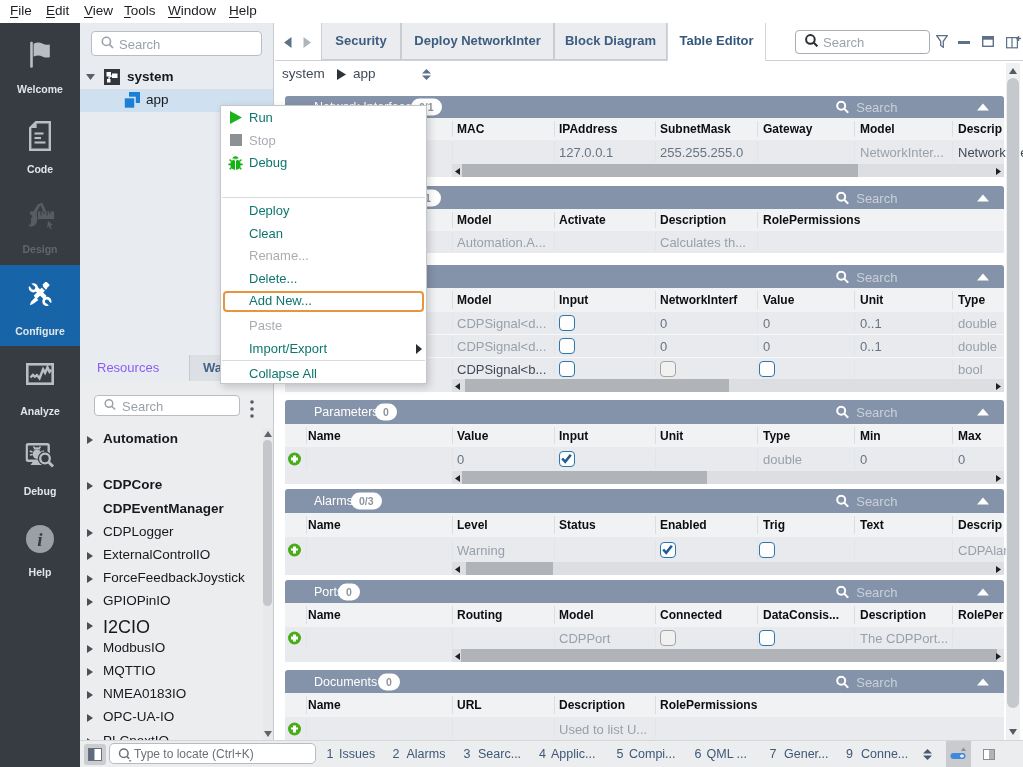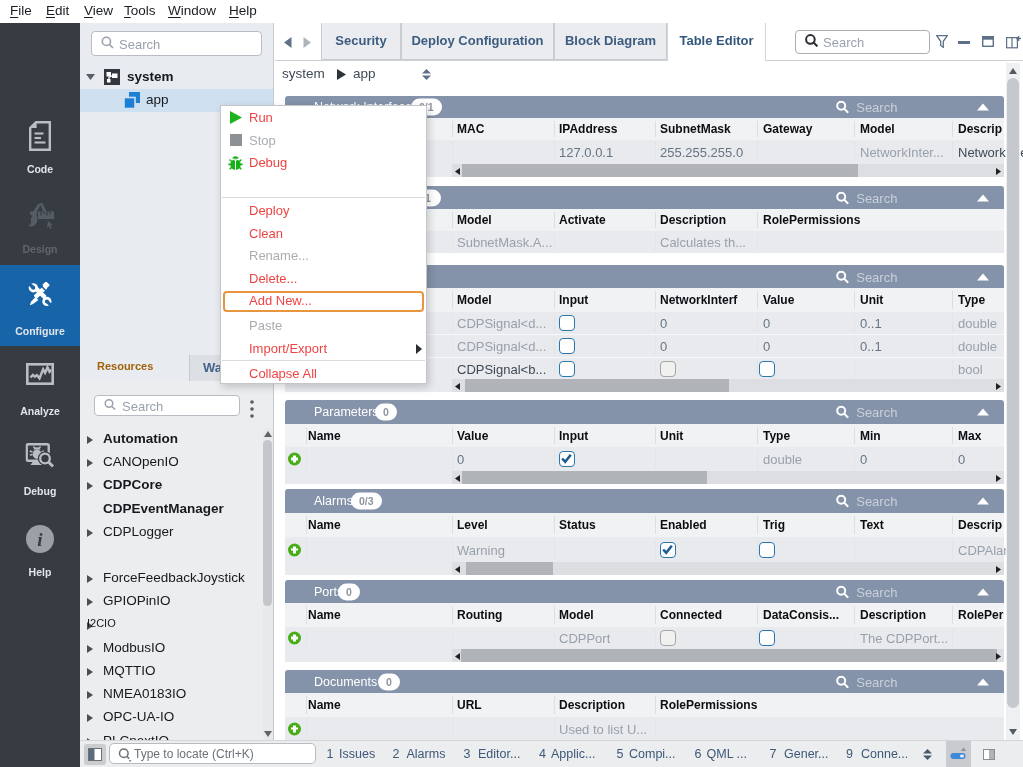--- a/index.html
+++ b/index.html
@@ -37,36 +37,45 @@
 .row .vl{background:#e2e4e7;top:2px;bottom:2px}
 .cbx{position:absolute;top:50%;transform:translateY(-50%);width:16px;height:16px;border-radius:4px;background:#fff;border:1.5px solid #2a77ae}
 .cbx.g{border-color:#a2a6a6;background:#f1f2f0}
 .plus{position:absolute;left:3px;top:50%;transform:translateY(-50%);width:13px;height:13px;border-radius:50%;background:#49ad19}
 .plus::before{content:"";position:absolute;left:3px;top:5.4px;width:7px;height:2.4px;background:#fff}
 .plus::after{content:"";position:absolute;left:5.3px;top:3.1px;width:2.4px;height:7px;background:#fff}
 .hsb{position:absolute;left:167px;width:552px;height:13px;background:#dcdee1}
 .hsb .th{position:absolute;top:0;height:13px;background:#b0b3b7}
 
 #cmenu{position:absolute;left:220px;top:105px;width:207px;height:279px;background:#fff;border:1px solid #c5c6c8;box-shadow:2px 3px 8px rgba(0,0,0,.18);z-index:50}
-.mi{position:absolute;left:0;width:100%;height:23px;font-size:13px;color:#ef4444;line-height:23px}
+.mi{position:absolute;left:0;width:100%;height:23px;font-size:13px;color:#0f766e;line-height:23px}
 .mi .tx{position:absolute;left:28px}
 .mi.dis{color:#a9adb2}
 
 #statusbar{position:absolute;left:80px;top:740px;width:943px;height:27px;background:#ecedef;border-top:1px solid #d4d6d9}
 .st{position:absolute;top:50%;transform:translateY(-50%);font-size:12.5px;color:#3d5878;white-space:nowrap}
 </style></head><body>
 <div id="menubar">
 <span style="left:10px"><u>F</u>ile</span>
     <span style="left:46px"><u>E</u>dit</span>
     <span style="left:84px"><u>V</u>iew</span>
     <span style="left:124px"><u>T</u>ools</span>
     <span style="left:168px"><u>W</u>indow</span>
     <span style="left:229px"><u>H</u>elp</span>
 </div>
 <div id="sidebar">
+  <div class="sbtn" style="top:1px">
+    <svg width="24" height="27" viewBox="0 0 24 27">
+        <g fill="#b9bec3">
+          <rect x="2.2" y="0.8" width="2.6" height="26" rx="1"></rect>
+          <path d="M5.6 2.8 c3.4-1.7 6-1.5 8.7-0.2 c2.7 1.3 4.7 1.5 7.5 0.8 v12.8 c-2.8 0.7-4.8 0.5-7.5-0.8 c-2.7-1.3-5.3-1.3-8.7 0.2 z"></path>
+        </g>
+      </svg>
+    <div class="lbl">Welcome</div>
+  </div>
   <div class="sbtn" style="top:81px">
     <svg width="22" height="30" viewBox="0 0 22 30">
         <path d="M7 1.2 H20.8 V28.8 H1.2 V7 Z" fill="none" stroke="#b9bec3" stroke-width="2.4"></path>
         <path d="M7.6 1.6 V7 H2 Z" fill="#b9bec3"></path>
         <g stroke="#b9bec3" stroke-width="2.1">
           <line x1="5.5" y1="12.5" x2="14.5" y2="12.5"></line>
           <line x1="5.5" y1="17" x2="12" y2="17"></line>
           <line x1="5.5" y1="21.5" x2="16.5" y2="21.5"></line>
         </g>
       </svg>
@@ -171,21 +180,21 @@
   <div class="abs" style="left:0;top:66px;width:193px;height:23px;background:#cfe0f0">
     <svg class="abs" style="left:43px;top:3px" width="18" height="17" viewBox="0 0 18 17">
         <rect x="6" y="0" width="11" height="11" fill="#1b7fd6"></rect>
         <rect x="1" y="5.5" width="11" height="11" fill="#1b7fd6" stroke="#cfe0f0" stroke-width="1.6"></rect>
       </svg>
     <span class="abs" style="left:66px;top:3px;font-size:13.5px;color:#16191d">app</span>
   </div>
 
   <div class="abs" style="left:0;top:332px;width:193px;height:26px;background:#dcdfe3">
     <div class="abs" style="left:0;top:0;width:110px;height:26px;background:#e8ecf1;border-right:1px solid #c6c9ce">
-        <span class="abs" style="left:17px;top:5px;font-size:11px;font-weight:bold;color:#a16207">Resources</span>
+        <span class="abs" style="left:17px;top:5px;font-size:13px;font-weight:normal;color:#8b5cf6">Resources</span>
       </div>
     <span class="abs" style="left:123px;top:5px;font-size:13px;font-weight:bold;color:#44658a">Watch</span>
   </div>
   <div class="abs" style="left:0;top:358px;width:193px;height:359px;background:#ecedef">
     <div class="searchbox" style="left:14px;top:14px;width:146px;height:21px">
         <span class="mg"><svg width="12" height="12" viewBox="0 0 13 13">
             <circle cx="5.4" cy="5.4" r="4.1" fill="none" stroke="#9aa1aa" stroke-width="1.6"></circle>
             <line x1="8.6" y1="8.6" x2="12" y2="12" stroke="#9aa1aa" stroke-width="1.6"></line>
           </svg></span>
         <span class="ph">Search</span>
@@ -195,58 +204,58 @@
         <circle cx="2" cy="9" r="1.8" fill="#565c63"></circle>
         <circle cx="2" cy="16" r="1.8" fill="#565c63"></circle>
       </svg>
     <div id="rlist" class="abs" style="left:0;top:47px;width:172px;height:312px;overflow:hidden">
 <div class="abs" style="left:0;top:0px;width:172px;height:23px">
           <svg class="abs" style="left:7px;top:8px" width="6" height="8" viewBox="0 0 6 8">
             <path d="M0 0 L6 4 L0 8 Z" fill="#4a4f56"></path>
           </svg>
           <span class="abs" style="left:23px;top:3px;font-size:13.5px;font-weight:bold;color:#16191d;white-space:nowrap">Automation</span>
         </div>
-<div class="abs" style="left:0;top:23px;width:172px;height:23px">
-          <svg class="abs" style="left:7px;top:8px" width="6" height="8" viewBox="0 0 6 8">
-            <path d="M0 0 L6 4 L0 8 Z" fill="#4a4f56"></path>
-          </svg>
-          <span class="abs" style="left:23px;top:3px;font-size:13.5px;color:#16191d;white-space:nowrap">CANOpenIO</span>
-        </div>
 <div class="abs" style="left:0;top:46px;width:172px;height:23px">
           <svg class="abs" style="left:7px;top:8px" width="6" height="8" viewBox="0 0 6 8">
             <path d="M0 0 L6 4 L0 8 Z" fill="#4a4f56"></path>
           </svg>
           <span class="abs" style="left:23px;top:3px;font-size:13.5px;font-weight:bold;color:#16191d;white-space:nowrap">CDPCore</span>
         </div>
 <div class="abs" style="left:0;top:70px;width:172px;height:23px">
           <span class="abs" style="left:23px;top:3px;font-size:13.5px;font-weight:bold;color:#16191d;white-space:nowrap">CDPEventManager</span>
         </div>
 <div class="abs" style="left:0;top:93px;width:172px;height:23px">
           <svg class="abs" style="left:7px;top:8px" width="6" height="8" viewBox="0 0 6 8">
             <path d="M0 0 L6 4 L0 8 Z" fill="#4a4f56"></path>
           </svg>
           <span class="abs" style="left:23px;top:3px;font-size:13.5px;color:#16191d;white-space:nowrap">CDPLogger</span>
         </div>
+<div class="abs" style="left:0;top:116px;width:172px;height:23px">
+          <svg class="abs" style="left:7px;top:8px" width="6" height="8" viewBox="0 0 6 8">
+            <path d="M0 0 L6 4 L0 8 Z" fill="#4a4f56"></path>
+          </svg>
+          <span class="abs" style="left:23px;top:3px;font-size:13.5px;color:#16191d;white-space:nowrap">ExternalControlIO</span>
+        </div>
 <div class="abs" style="left:0;top:139px;width:172px;height:23px">
           <svg class="abs" style="left:7px;top:8px" width="6" height="8" viewBox="0 0 6 8">
             <path d="M0 0 L6 4 L0 8 Z" fill="#4a4f56"></path>
           </svg>
           <span class="abs" style="left:23px;top:3px;font-size:13.5px;color:#16191d;white-space:nowrap">ForceFeedbackJoystick</span>
         </div>
 <div class="abs" style="left:0;top:162px;width:172px;height:23px">
           <svg class="abs" style="left:7px;top:8px" width="6" height="8" viewBox="0 0 6 8">
             <path d="M0 0 L6 4 L0 8 Z" fill="#4a4f56"></path>
           </svg>
           <span class="abs" style="left:23px;top:3px;font-size:13.5px;color:#16191d;white-space:nowrap">GPIOPinIO</span>
         </div>
 <div class="abs" style="left:0;top:186px;width:172px;height:23px">
           <svg class="abs" style="left:7px;top:8px" width="6" height="8" viewBox="0 0 6 8">
             <path d="M0 0 L6 4 L0 8 Z" fill="#4a4f56"></path>
           </svg>
-          <span class="abs" style="left:7px;top:3px;font-size:11px;color:#16191d;white-space:nowrap">I2CIO</span>
+          <span class="abs" style="left:23px;top:3px;font-size:18px;color:#16191d;white-space:nowrap">I2CIO</span>
         </div>
 <div class="abs" style="left:0;top:209px;width:172px;height:23px">
           <svg class="abs" style="left:7px;top:8px" width="6" height="8" viewBox="0 0 6 8">
             <path d="M0 0 L6 4 L0 8 Z" fill="#4a4f56"></path>
           </svg>
           <span class="abs" style="left:23px;top:3px;font-size:13.5px;color:#16191d;white-space:nowrap">ModbusIO</span>
         </div>
 <div class="abs" style="left:0;top:232px;width:172px;height:23px">
           <svg class="abs" style="left:7px;top:8px" width="6" height="8" viewBox="0 0 6 8">
             <path d="M0 0 L6 4 L0 8 Z" fill="#4a4f56"></path>
@@ -284,21 +293,21 @@
   </div>
 </div>
 <div id="tabbar">
   <svg class="abs" style="left:8px;top:14px" width="10" height="11" viewBox="0 0 10 11">
       <path d="M8.5 0 L1 5.5 L8.5 11 Z" fill="#5f7288"></path>
     </svg>
   <svg class="abs" style="left:27px;top:14px" width="10" height="11" viewBox="0 0 10 11">
       <path d="M1.5 0 L9 5.5 L1.5 11 Z" fill="#aeb5bd"></path>
     </svg>
   <div class="tab" style="left:46px;width:80px">Security</div>
-  <div class="tab" style="left:126px;width:153px">Deploy Configuration</div>
+  <div class="tab" style="left:126px;width:153px">Deploy NetworkInter</div>
   <div class="tab" style="left:279px;width:113px">Block Diagram</div>
   <div class="tab active" style="left:392px;width:99px">Table Editor</div>
   <div class="abs" style="left:0px;top:37px;width:748px;height:1px;background:#cdd0d5;z-index:1"></div>
   <div class="searchbox" style="left:520px;top:7px;width:135px;height:24px;border-color:#a9adb4">
       <span class="mg"><svg width="13" height="13" viewBox="0 0 13 13">
           <circle cx="5.4" cy="5.4" r="4.3" fill="none" stroke="#2a2e33" stroke-width="2"></circle>
           <line x1="8.8" y1="8.8" x2="12.4" y2="12.4" stroke="#2a2e33" stroke-width="2"></line>
         </svg></span>
       <span class="ph" style="color:#9aa3ad">Search</span>
     </div>
@@ -396,21 +405,21 @@
         <span class="c" style="left:274px">Activate</span>
         <span class="c" style="left:375px">Description</span>
         <span class="c" style="left:478px">RolePermissions</span>
       </div>
 <div class="row" style="top:142px;height:22px">
         <span class="vl" style="left:21px"></span>
         <span class="vl" style="left:167px"></span>
         <span class="vl" style="left:269px"></span>
         <span class="vl" style="left:370px"></span>
         <span class="vl" style="left:472px"></span>
-        <span class="d gy" style="left:172px">SubnetMask.A...</span>
+        <span class="d gy" style="left:172px">Automation.A...</span>
         <span class="d gy" style="left:375px">Calculates th...</span>
       </div>
 <div class="bar" style="top:176px;height:23px">
         <span class="ti">Signals</span>
         <span class="badge" style="left:75px">0/3</span>
         <span class="bsr"><svg style="vertical-align:-2px" width="13" height="13" viewBox="0 0 13 13">
             <circle cx="5.2" cy="5.2" r="4" fill="none" stroke="#fff" stroke-width="2"></circle>
             <line x1="8.4" y1="8.4" x2="12.2" y2="12.2" stroke="#fff" stroke-width="2"></line>
           </svg>&nbsp;&nbsp;Search</span>
         <span class="coll"></span>
@@ -690,21 +699,21 @@
         <line x1="9" y1="8.6" x2="11.2" y2="10.6" stroke="#6a7178" stroke-width="1.5"></line>
         <path d="M10.6 12.2 l3 0 -1.5 1.8 z" fill="#6a7178"></path>
       </svg>
     <span class="abs" style="left:24px;top:3px;font-size:12px;color:#6a7178;white-space:nowrap">Type to locate (Ctrl+K)</span>
   </div>
   <span class="st" style="left:246.5px">1</span>
     <span class="st" style="left:259px">Issues</span>
   <span class="st" style="left:312.5px">2</span>
     <span class="st" style="left:326.5px">Alarms</span>
   <span class="st" style="left:383.5px">3</span>
-    <span class="st" style="left:398px">Editor...</span>
+    <span class="st" style="left:398px">Searc...</span>
   <span class="st" style="left:459px">4</span>
     <span class="st" style="left:471px">Applic...</span>
   <span class="st" style="left:536.5px">5</span>
     <span class="st" style="left:549px">Compi...</span>
   <span class="st" style="left:614.5px">6</span>
     <span class="st" style="left:626.5px">QML ...</span>
   <span class="st" style="left:689.5px">7</span>
     <span class="st" style="left:704px">Gener...</span>
   <span class="st" style="left:766px">9</span>
     <span class="st" style="left:781px">Conne...</span>

